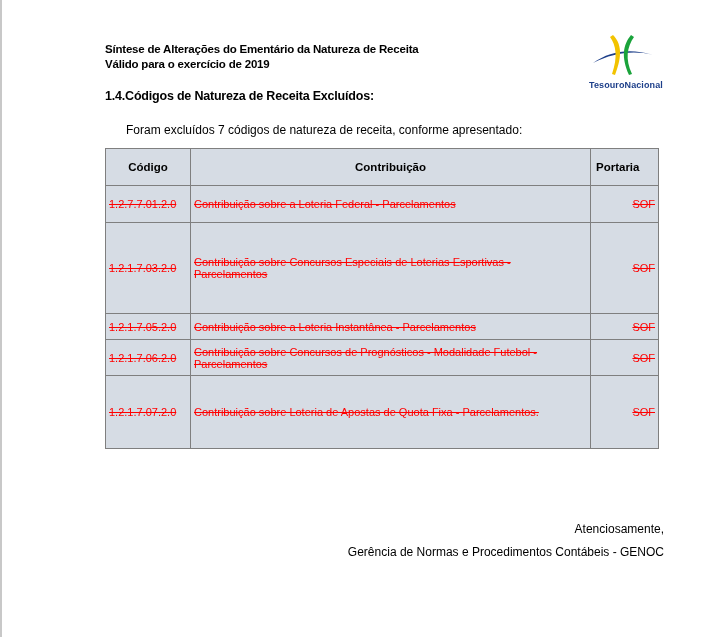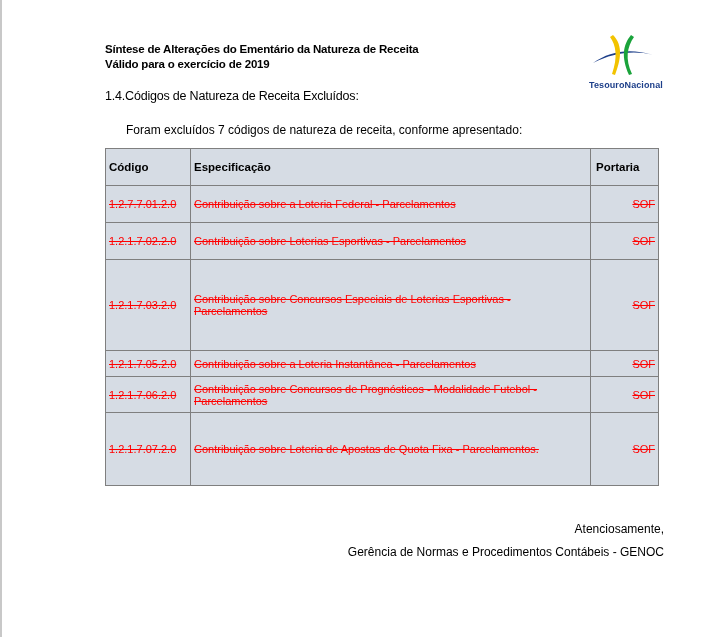--- a/index.html
+++ b/index.html
@@ -4,33 +4,33 @@
 <style>
   html, body { margin: 0; padding: 0; }
   body {
     width: 716px; height: 637px; background: #ffffff; position: relative; overflow: hidden;
     font-family: "Liberation Sans", sans-serif; color: #000;
   }
   .left-rule { position: absolute; left: 0; top: 0; width: 2px; height: 637px; background: #c8c8c8; }
   .title1, .title2 { position: absolute; left: 105px; font-size: 11.5px; font-weight: bold; letter-spacing: -0.2px; }
   .title1 { top: 43px; }
   .title2 { top: 58px; }
-  .section { position: absolute; left: 105px; top: 89px; font-size: 12.5px; font-weight: normal; letter-spacing: -0.2px; }
+  .section { position: absolute; left: 105px; top: 89px; font-size: 12.5px; font-weight: bold; letter-spacing: -0.2px; }
   .intro { position: absolute; left: 126px; top: 123px; font-size: 12px; }
   .logo { position: absolute; left: 585px; top: 33px; width: 80px; height: 60px; }
   .logo-text { position: absolute; left: 4px; top: 47px; font-size: 7.5px; font-weight: bold; color: #1d3f8a; letter-spacing: 0.1px; white-space: nowrap; }
   .logo-text .big { font-size: 9px; }
   table.codes {
     position: absolute; left: 105px; top: 148px; width: 553px;
     border-collapse: collapse; background: #d6dce4; table-layout: fixed;
   }
   table.codes td, table.codes th {
     border: 1px solid #7f7f7f; padding: 0 3px; font-size: 11px; vertical-align: middle;
   }
-  table.codes th { text-align: left; font-weight: bold; font-size: 11.5px; height: 36px; }
+  table.codes th { text-align: center; font-weight: bold; font-size: 11.5px; height: 36px; }
   table.codes th.port { text-align: left; padding-left: 5px; border-radius: 6px; }
   td.del { color: #ff0000; text-decoration: line-through; text-decoration-color: #ff0000; }
   td.code { white-space: nowrap; font-size: 10.5px; padding: 0 2px; }
   td.port { text-align: right; }
   col.c1 { width: 85px; } col.c2 { width: 400px; } col.c3 { width: 68px; }
   .closing { position: absolute; right: 52px; top: 522px; font-size: 12px; }
   .signature { position: absolute; right: 52px; top: 545px; font-size: 12px; }
 </style>
 </head>
 <body>
@@ -55,33 +55,28 @@
 
 <table class="codes">
   <colgroup>
       <col class="c1">
       <col class="c2">
       <col class="c3">
     </colgroup>
   <thead>
     <tr>
       <th>Código</th>
-      <th>Especificação</th>
+      <th>Contribuição</th>
       <th class="port">Portaria</th>
     </tr>
   </thead>
   <tbody>
     <tr style="height:37px">
       <td class="del code">1.2.7.7.01.2.0</td>
       <td class="del">Contribuição sobre a Loteria Federal - Parcelamentos</td>
-      <td class="del port">SOF</td>
-    </tr>
-    <tr style="height:37px">
-      <td class="del code">1.2.1.7.02.2.0</td>
-      <td class="del">Contribuição sobre Loterias Esportivas - Parcelamentos</td>
       <td class="del port">SOF</td>
     </tr>
     <tr style="height:91px">
       <td class="del code">1.2.1.7.03.2.0</td>
       <td class="del">Contribuição sobre Concursos Especiais de Loterias Esportivas - Parcelamentos</td>
       <td class="del port">SOF</td>
     </tr>
     <tr style="height:26px">
       <td class="del code">1.2.1.7.05.2.0</td>
       <td class="del">Contribuição sobre a Loteria Instantânea - Parcelamentos</td>

